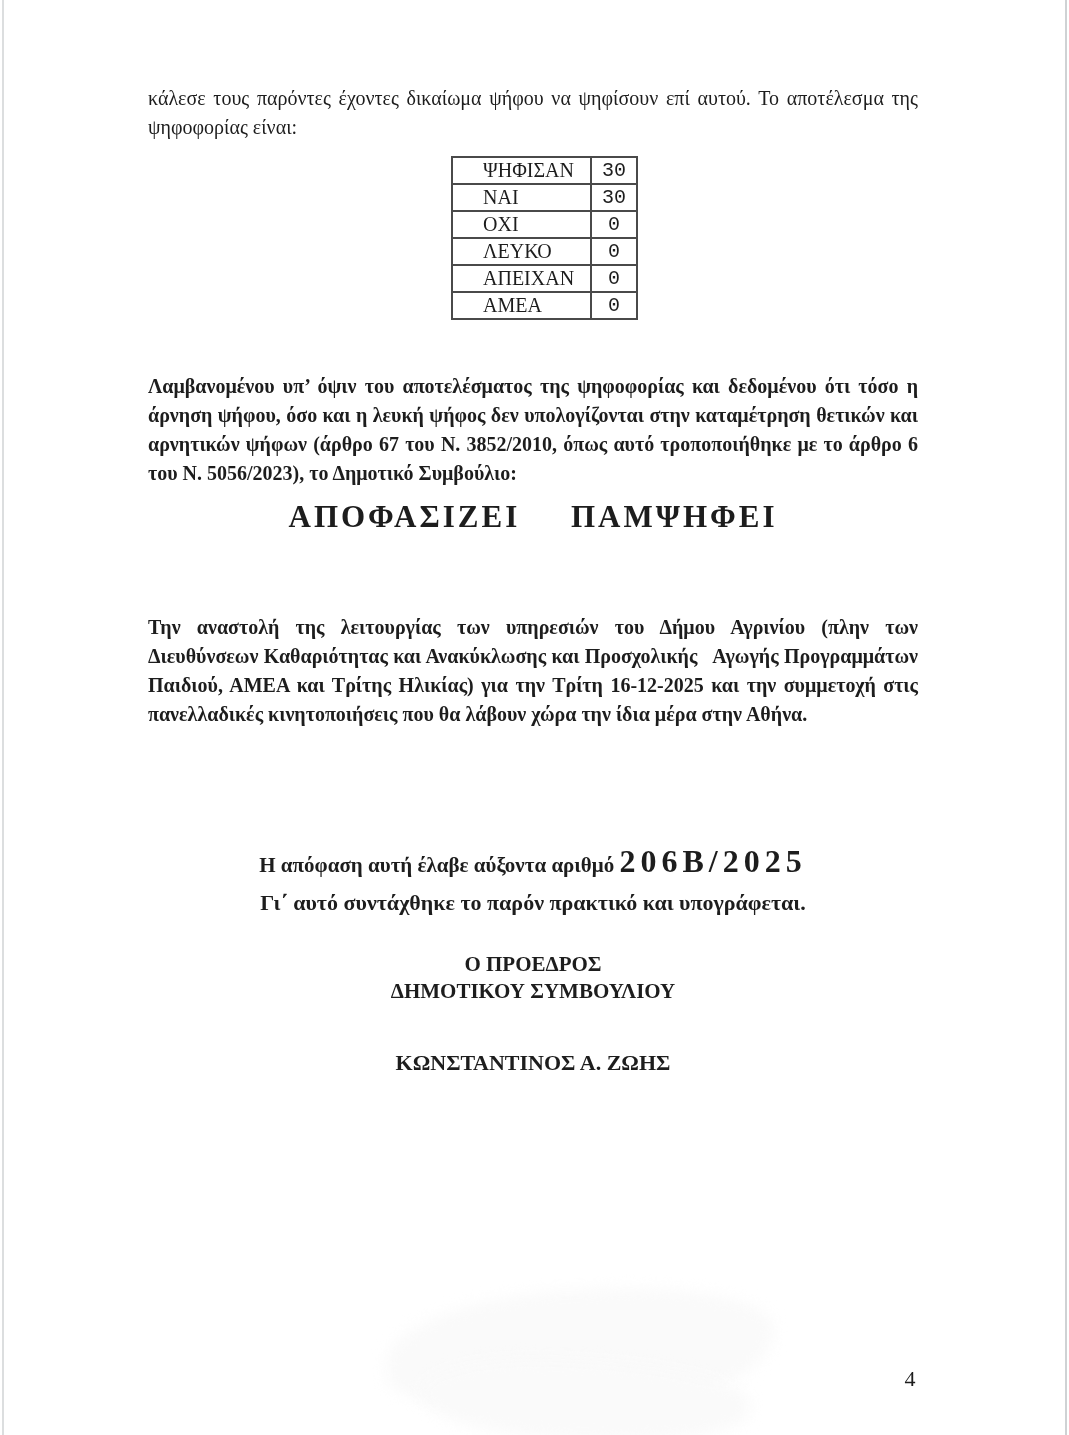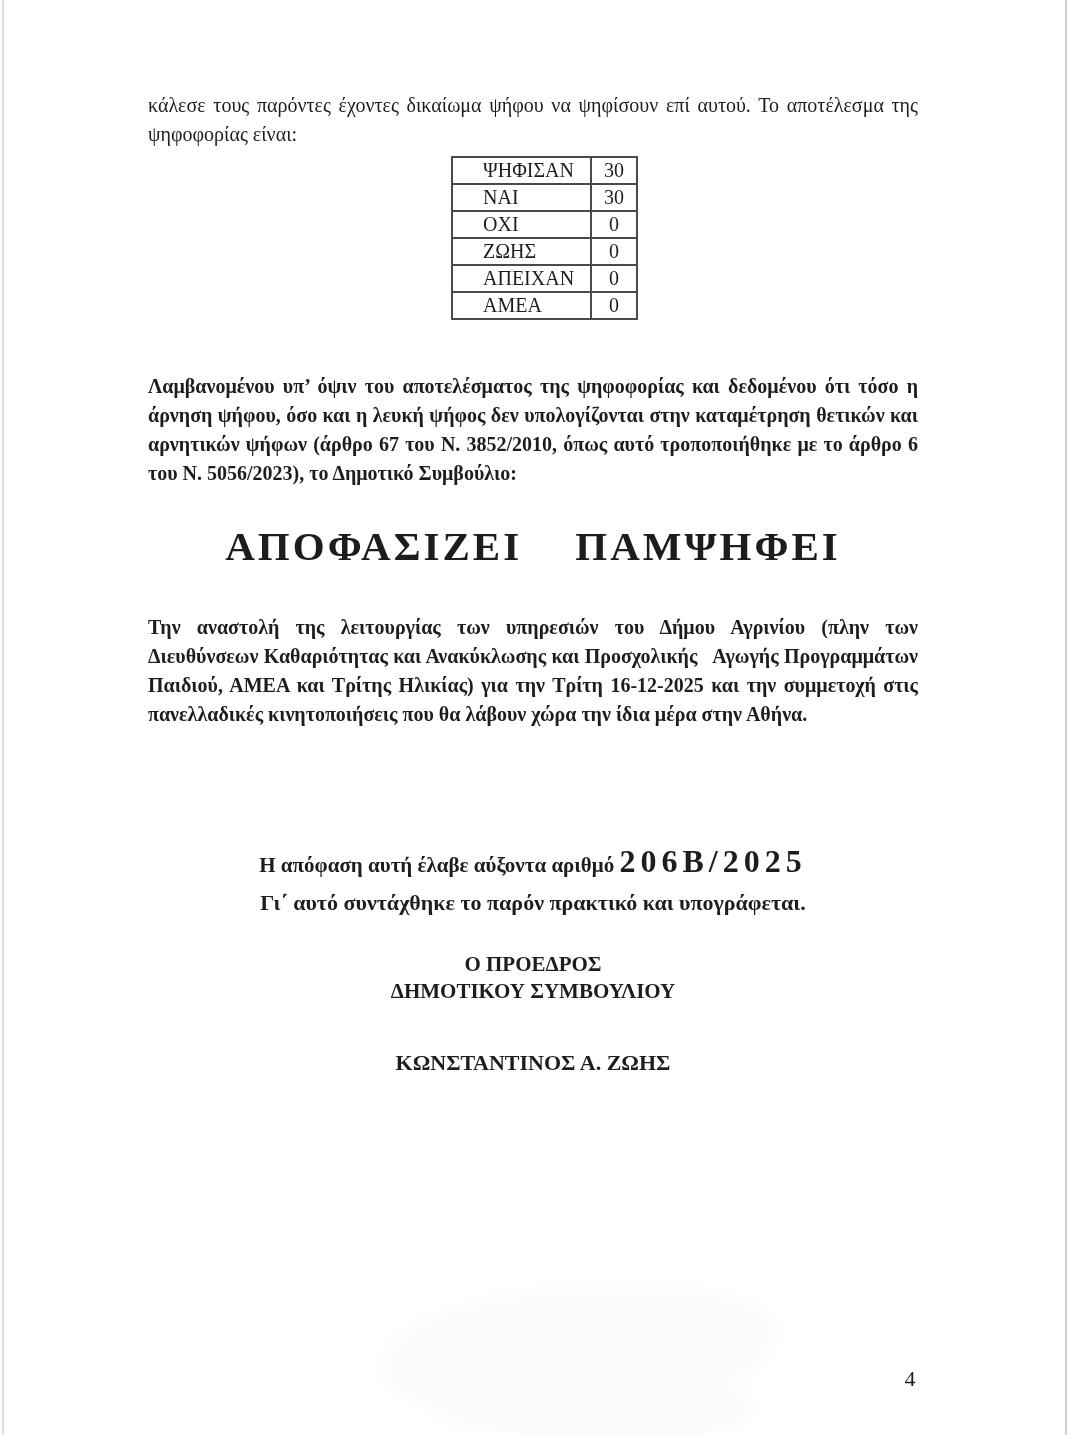--- a/index.html
+++ b/index.html
@@ -13,46 +13,46 @@
   }
   .scan-edge{position:absolute;top:0;bottom:0;width:2px;background:#cfd2d4;}
   .scan-edge.left{left:2px;background:#dcdedf;}
   .scan-edge.right{left:1065px;}
   .para{
     position:absolute;left:148px;width:770px;
     font-size:20px;line-height:29px;
     text-align:justify;
   }
   .para.bold{font-weight:bold;}
-  #intro{top:71px;}
+  #intro{top:64px;}
   #considering{top:352px;}
   #decision-body{top:593px;font-weight:bold;}
   .vote-table{
     position:absolute;left:451px;top:156px;
     border-collapse:collapse;
     font-size:20px;
   }
   .vote-table td{
     border:2px solid #4a4a4a;
     height:21px;
     padding:1px 4px 1px 30px;
   }
   .vote-table td.val{
     width:40px;min-width:40px;
     text-align:center;
     padding:1px 2px;
+    font-family:Liberation Mono, monospace;
   }
   .vote-table td.lbl{width:103px;min-width:103px;}
   #decision-heading{
     position:absolute;left:148px;top:498px;width:770px;
     text-align:center;
-    font-size:41px;font-weight:bold;
+    font-size:31px;font-weight:bold;
     letter-spacing:3px;word-spacing:40px;
     line-height:38px;
-    margin-top:29px;
   }
   #closing{
     position:absolute;left:148px;top:838px;width:770px;
     text-align:center;font-weight:bold;
   }
   #closing .number-line{font-size:21px;line-height:46px;}
   #closing .number{font-size:32px;letter-spacing:5px;}
   #closing .record-line{font-size:22px;line-height:30px;}
   #signature{
     position:absolute;left:148px;top:951px;width:770px;
@@ -101,21 +101,21 @@
       </tr>
       <tr>
         <td class="lbl">ΝΑΙ</td>
         <td class="val">30</td>
       </tr>
       <tr>
         <td class="lbl">ΟΧΙ</td>
         <td class="val">0</td>
       </tr>
       <tr>
-        <td class="lbl">ΖΩΗΣ</td>
+        <td class="lbl">ΛΕΥΚΟ</td>
         <td class="val">0</td>
       </tr>
       <tr>
         <td class="lbl">ΑΠΕΙΧΑΝ</td>
         <td class="val">0</td>
       </tr>
       <tr>
         <td class="lbl">ΑΜΕΑ</td>
         <td class="val">0</td>
       </tr>

